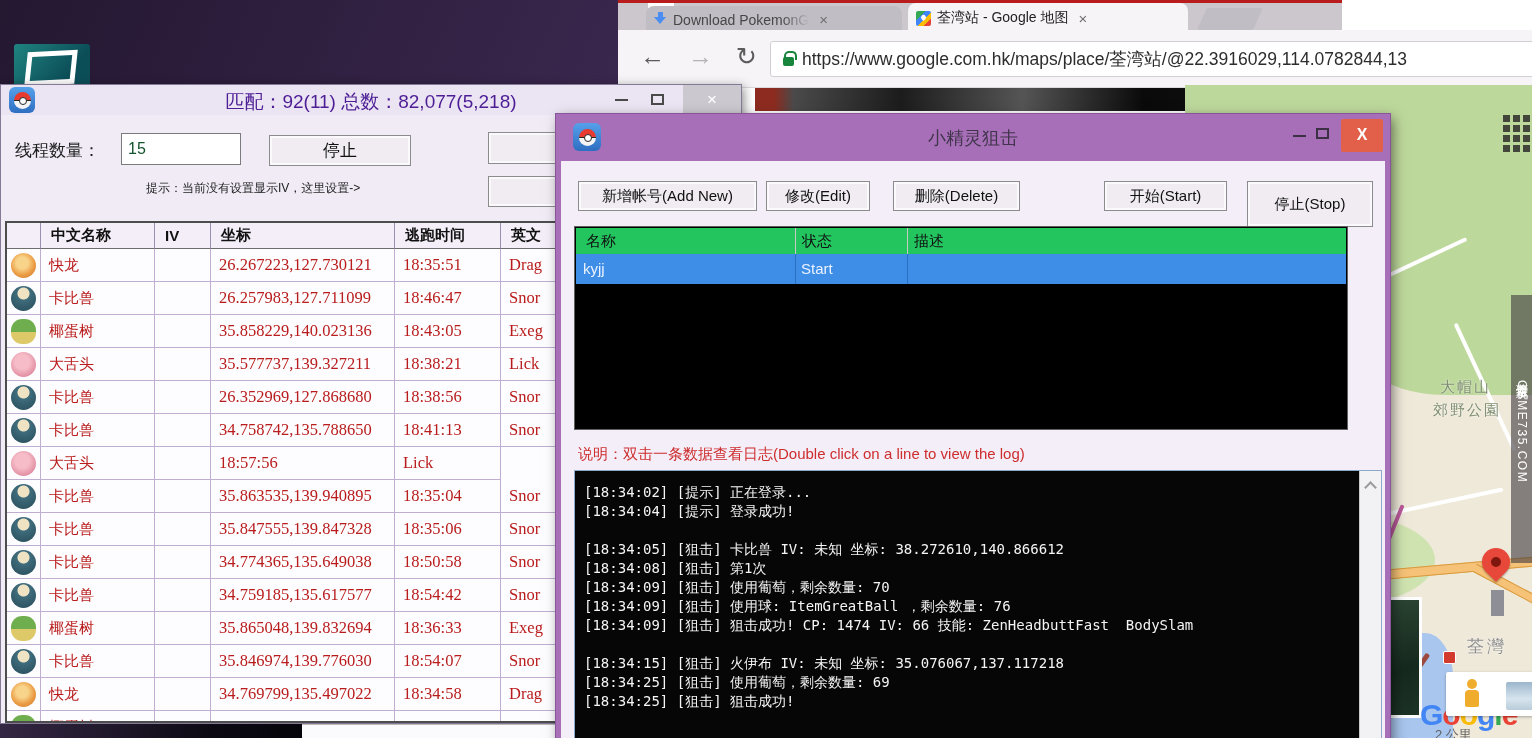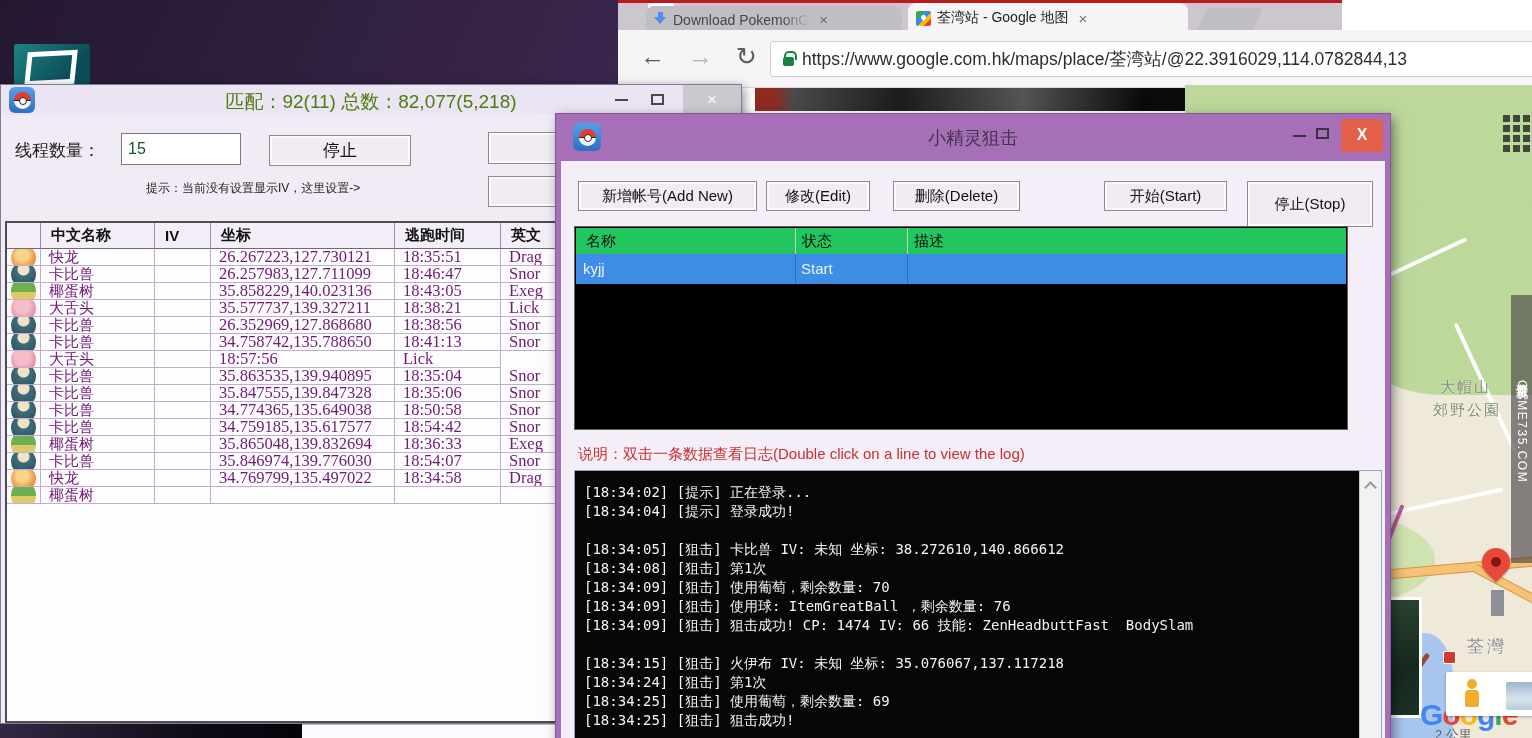--- a/index.html
+++ b/index.html
@@ -69,38 +69,38 @@
   .peg-thumb{position:absolute;right:0;top:10px;width:30px;height:28px;background:linear-gradient(180deg,#9cb6cc,#d6e4ee 60%,#b8ccd8);border-radius:2px;}
   .glogo{position:absolute;left:235px;top:613px;font-size:30px;font-weight:bold;letter-spacing:-1px;z-index:2;}
   .scale-label{position:absolute;left:250px;top:641px;font-size:13px;color:#5f5f5f;z-index:1;}
   .wm{position:absolute;right:0;top:210px;width:21px;height:268px;background:rgba(66,62,66,.62);color:#fff;
     writing-mode:vertical-rl;font-size:12px;letter-spacing:1.5px;text-align:center;line-height:21px;z-index:4;}
 
   
   .win-left{position:absolute;left:0;top:84px;width:742px;height:640px;background:#f1ebf6;
     border:1px solid #857a96;box-shadow:2px 3px 10px rgba(0,0,0,.45);}
   .wl-title{position:absolute;left:0;top:0;width:100%;height:30px;background:#ebe4f2;}
-  .wl-title .caption{position:absolute;left:0;top:4px;width:100%;text-align:center;font-size:19px;color:#4d7c0f;}
+  .wl-title .caption{position:absolute;left:0;top:4px;width:100%;text-align:center;font-size:19px;color:#4c1d95;}
   .appicon{position:absolute;width:26px;height:26px;border-radius:6px;background:linear-gradient(#56a0ea,#2e6ec2);display:flex;align-items:center;justify-content:center;}
   .pokeball{width:17px;height:17px;border-radius:50%;position:relative;
     background:linear-gradient(#e83a2e 45%,#282828 45%,#282828 55%,#f4f4f4 55%);}
   .pokeball:after{content:'';position:absolute;left:5.5px;top:5.5px;width:6px;height:6px;background:#fff;border:1.5px solid #282828;border-radius:50%;}
   .glyph-min{position:absolute;width:13px;height:2px;background:#4a4a4a;}
   .glyph-max{position:absolute;width:13px;height:11px;border:2px solid #4a4a4a;}
   .closebox-l{position:absolute;left:682px;top:0;width:58px;height:30px;background:#ccc8d0;color:#fff;font-size:17px;text-align:center;line-height:29px;}
   .fld-label{position:absolute;font-size:17px;color:#1c1c1c;}
   .txtinput{position:absolute;background:#fff;border:1px solid #7b7b7b;font-size:16px;padding:4px 6px;color:#14532d;}
   .btn{position:absolute;background:#f0ecf2;border:1px solid #8c8c8c;box-shadow:inset 0 0 0 2px #fbf9fc;
     font-size:17px;color:#111;text-align:center;display:flex;align-items:center;justify-content:center;}
   .hint-l{position:absolute;font-size:12px;color:#1d1d1d;}
   .mtable{position:absolute;left:4px;top:136px;width:734px;height:502px;border:2px solid #4d4d4d;background:#fdfcfe;overflow:hidden;}
   .mrow,.mhead{display:grid;grid-template-columns:34px 114px 56px 184px 106px 1fr;}
   .mhead{height:26px;background:#f3eef7;font-weight:bold;font-size:15px;color:#111;}
   .mhead > div{border-right:1px solid #9a8fae;border-bottom:1px solid #6d6d6d;display:flex;align-items:center;padding-left:10px;}
-  .mrow{height:17px;font-size:15px;color:#701a75;}
+  .mrow{height:33px;font-size:15px;color:#b91c1c;}
   .mrow > div{border-right:1px solid #bfaed2;border-bottom:1px solid #bfaed2;display:flex;align-items:center;padding-left:8px;overflow:hidden;white-space:nowrap;}
   .mrow .ser{font-family:"Liberation Serif","DejaVu Serif",serif;font-size:16.5px;}
   .c-ic{justify-content:center;padding-left:0!important;}
   .pkicon{width:25px;height:25px;border-radius:50%;display:inline-block;}
   .pkicon.dragonite{background:radial-gradient(circle at 45% 40%,#f8d48a 28%,#eb9b43 60%,#c9772c);}
   .pkicon.snorlax{background:radial-gradient(circle at 50% 30%,#efe3c4 26%,#3f6c7c 30%,#2c5260 85%);}
   .pkicon.exeggutor{background:linear-gradient(#6fae4e 52%,#ddc968 52%);border-radius:45%;}
   .pkicon.lickitung{background:radial-gradient(circle at 45% 40%,#f6bcc8 35%,#e08ba0 75%,#c96f86);}
   .strip-dark{position:absolute;left:0;top:724px;width:302px;height:14px;background:linear-gradient(90deg,#342743,#0c0913 70%,#05040a);}
   .strip-white{position:absolute;left:302px;top:724px;width:254px;height:14px;background:#fbfafc;border-top:1px solid #b9b9b9;}
@@ -432,21 +432,20 @@
           <div class="logline">[18:34:02] [提示] 正在登录...</div>
           <div class="logline">[18:34:04] [提示] 登录成功!</div>
           <div class="logline"> </div>
           <div class="logline">[18:34:05] [狙击] 卡比兽 IV: 未知 坐标: 38.272610,140.866612</div>
           <div class="logline">[18:34:08] [狙击] 第1次</div>
           <div class="logline">[18:34:09] [狙击] 使用葡萄，剩余数量: 70</div>
           <div class="logline">[18:34:09] [狙击] 使用球: ItemGreatBall ，剩余数量: 76</div>
           <div class="logline">[18:34:09] [狙击] 狙击成功! CP: 1474 IV: 66 技能: ZenHeadbuttFast  BodySlam</div>
           <div class="logline"> </div>
           <div class="logline">[18:34:15] [狙击] 火伊布 IV: 未知 坐标: 35.076067,137.117218</div>
-          <div class="logline">[18:34:24] [狙击] 第1次</div>
           <div class="logline">[18:34:25] [狙击] 使用葡萄，剩余数量: 69</div>
           <div class="logline">[18:34:25] [狙击] 狙击成功!</div>
         </div>
       <div class="logscroll">
         <span class="chev-up"></span>
       </div>
     </div>
   </div>
 
 </div>

